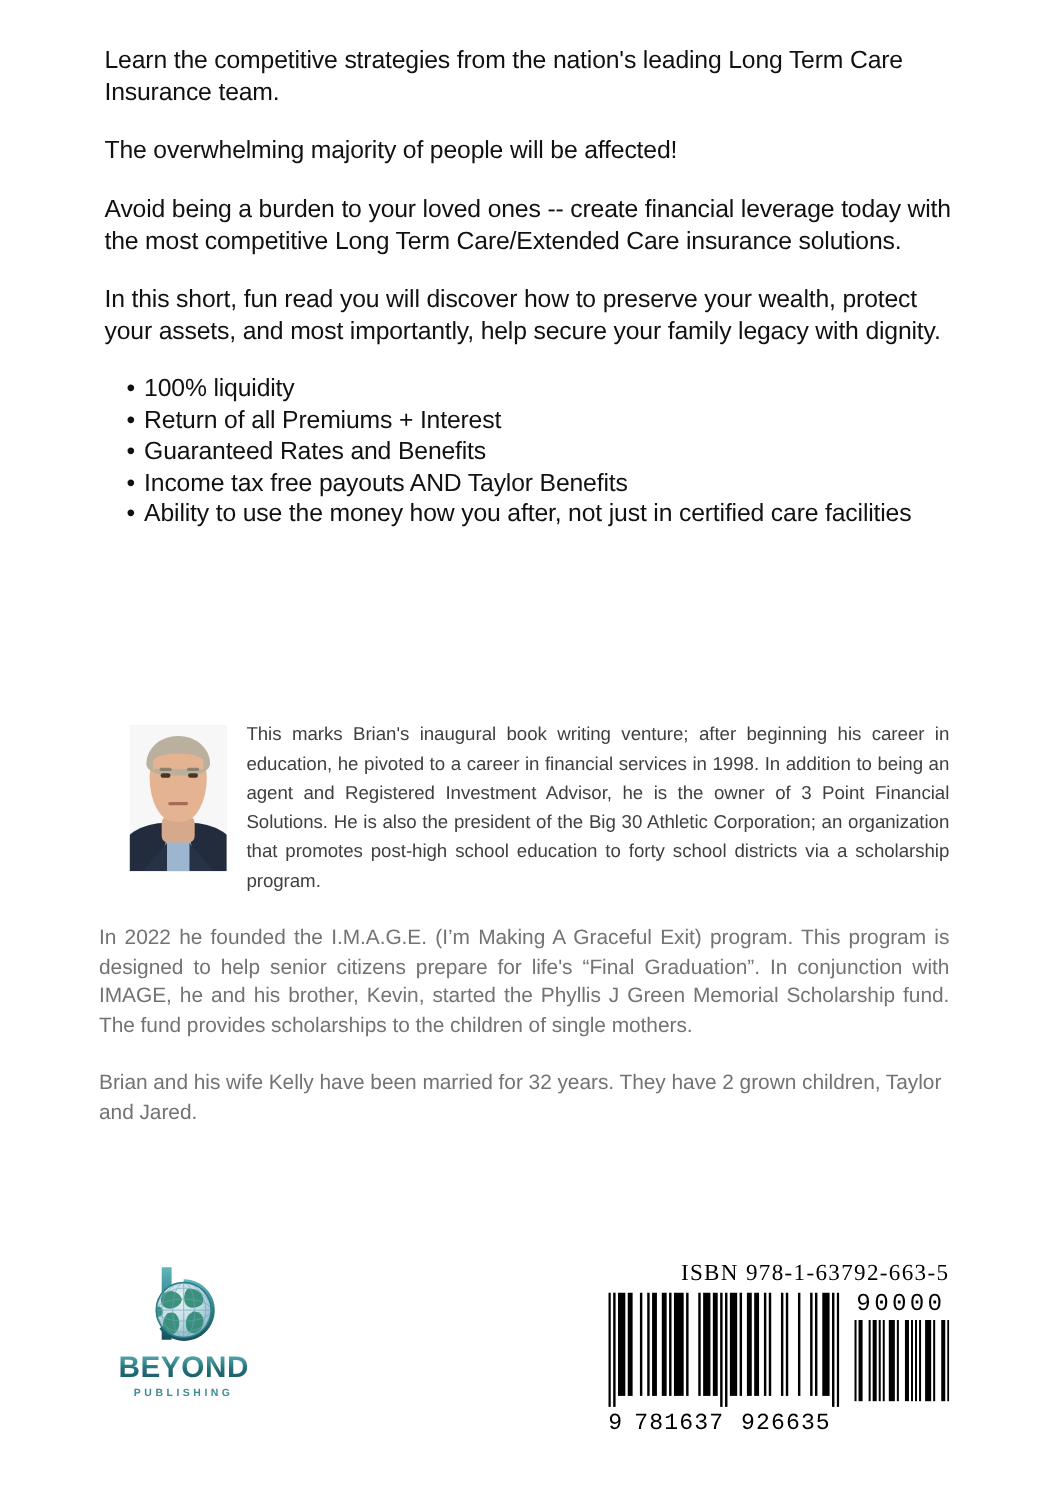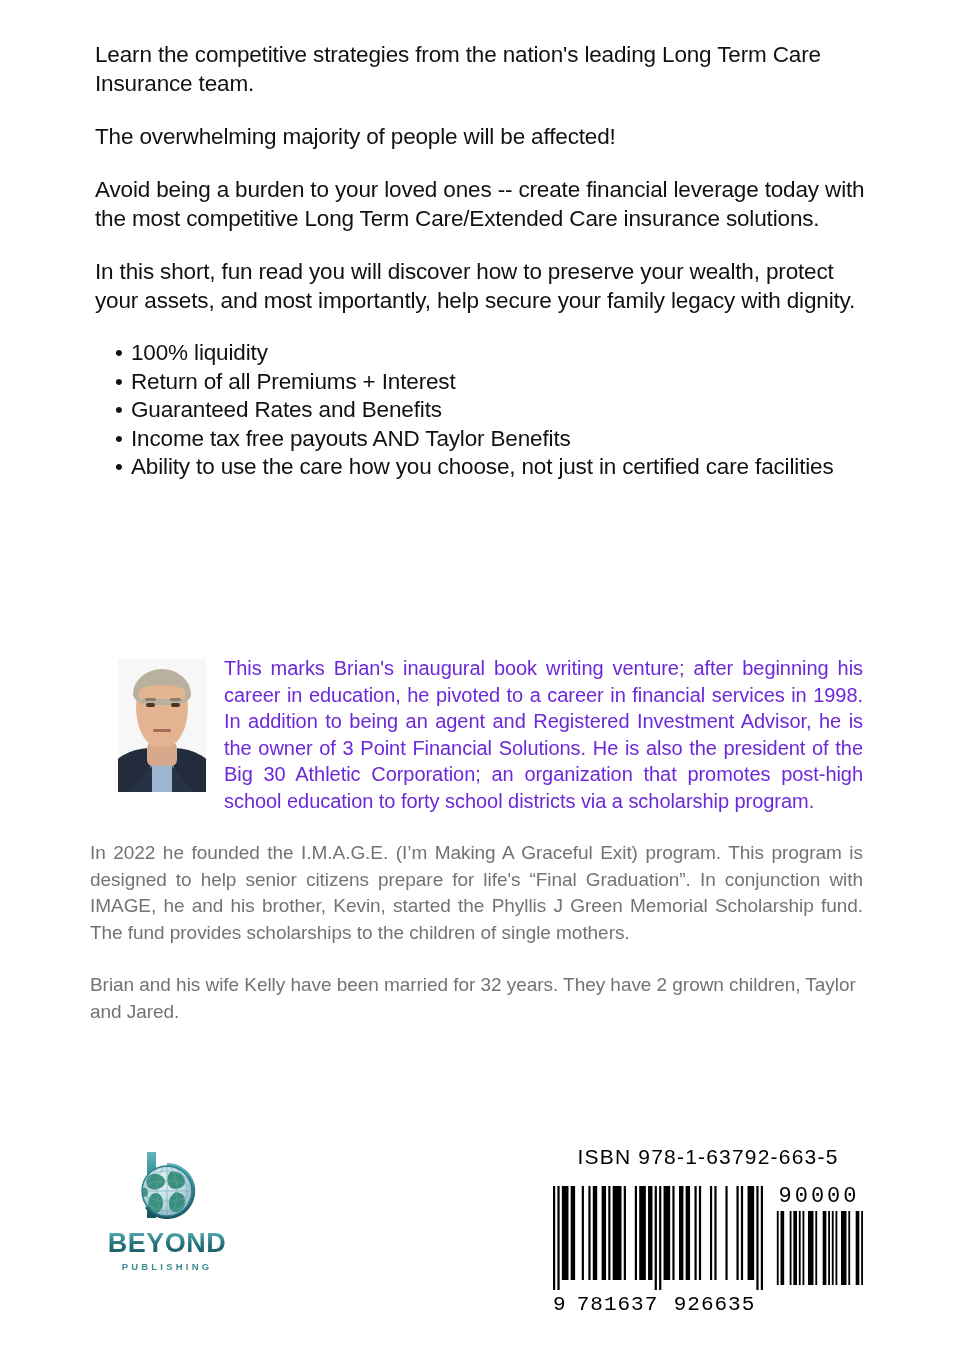--- a/index.html
+++ b/index.html
@@ -156,26 +156,26 @@
   }
   .ph-brow-l { left: 27px; }
   .ph-brow-r { right: 25px; }
   .ph-mouth {
     position: absolute; left: 50%; transform: translateX(-50%);
     top: 70px; width: 18px; height: 3px;
     background: #a8685c; border-radius: 2px;
   }
 
   .bio-text {
-    font-size: 20px;
+    font-size: 17px;
     line-height: 26.5px;
     text-align: justify;
     text-justify: inter-word;
     margin: 0;
-    color: #6d28d9;
+    color: #404040;
     letter-spacing: -0.05px;
   }
   .bio-para {
     font-size: 19px;
     line-height: 26.5px;
     text-align: justify;
     margin: 26px 0 0 0;
     color: #737373;
     letter-spacing: -0.05px;
   }
@@ -220,27 +220,27 @@
   }
 
   
   .barcode-block {
     position: absolute;
     left: 553px;
     top: 1145px;
     width: 310px;
   }
   .isbn-line {
-    font-family: Liberation Sans, sans-serif;
+    font-family: Liberation Serif, serif;
     font-size: 21px;
     letter-spacing: 1.2px;
     color: #000;
-    text-align: center;
+    text-align: right;
     white-space: nowrap;
-    margin-bottom: 17px;
+    margin-bottom: 5px;
   }
   .bars-row {
     display: flex;
     align-items: flex-start;
     justify-content: space-between;
   }
   .ean-main { width: 210px; }
   .ean-addon { width: 88px; }
 
   .addon-digits {
@@ -272,21 +272,21 @@
     <p class="m-para">Learn the competitive strategies from the nation's leading Long Term Care Insurance team.</p>
     <p class="m-para">The overwhelming majority of people will be affected!</p>
     <p class="m-para">Avoid being a burden to your loved ones -- create financial leverage today with the most competitive Long Term Care/Extended Care insurance solutions.</p>
     <p class="m-para">In this short, fun read you will discover how to preserve your wealth, protect your assets, and most importantly, help secure your family legacy with dignity.</p>
 
     <ul class="bullets">
       <li><span class="bullet-dot">•</span><span>100% liquidity</span></li>
       <li><span class="bullet-dot">•</span><span>Return of all Premiums + Interest</span></li>
       <li><span class="bullet-dot">•</span><span>Guaranteed Rates and Benefits</span></li>
       <li><span class="bullet-dot">•</span><span>Income tax free payouts AND Taylor Benefits</span></li>
-      <li><span class="bullet-dot">•</span><span>Ability to use the care how you choose, not just in certified care facilities</span></li>
+      <li><span class="bullet-dot">•</span><span>Ability to use the money how you after, not just in certified care facilities</span></li>
     </ul>
   </section>
 
   <section class="bio">
     <div class="bio-photo">
       <div class="ph-bg"></div>
       <div class="ph-suit"></div>
       <div class="ph-shirt"></div>
       <div class="ph-neck"></div>
       <div class="ph-collar-l"></div>

